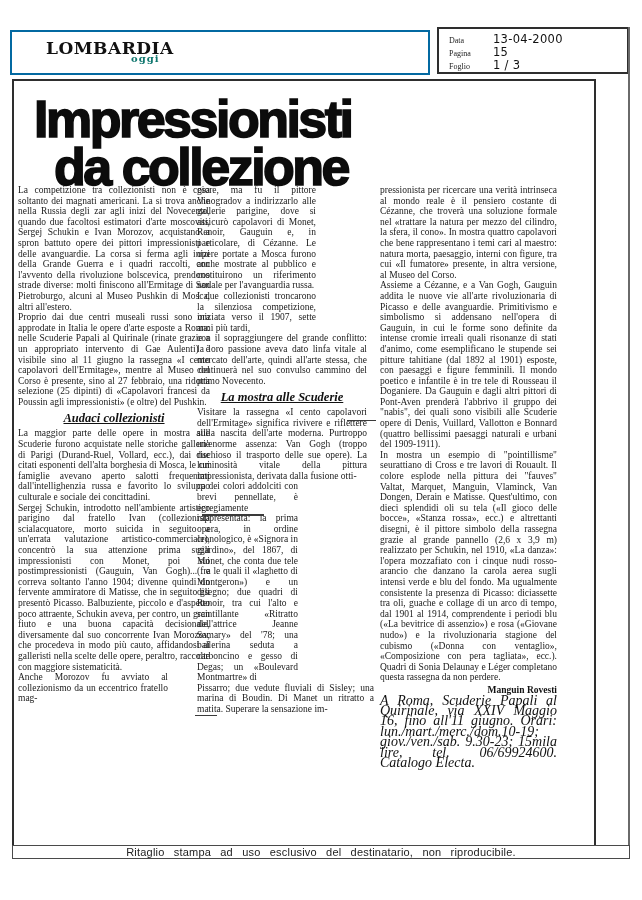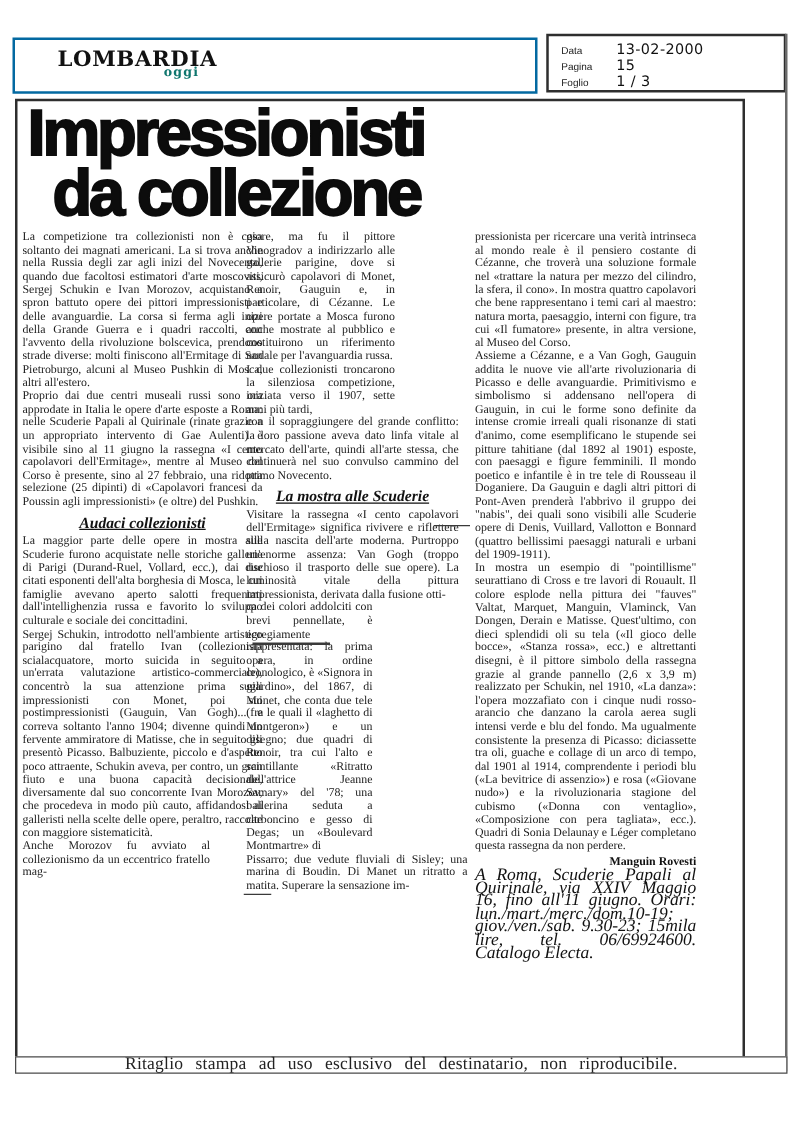--- a/index.html
+++ b/index.html
@@ -25,21 +25,21 @@
     font-size:10px;letter-spacing:1px;color:#0f766e;
   }
   .meta-box{
     position:absolute;left:437px;top:27px;width:192px;height:47px;
     border:2px solid #2e2e2e;background:#fff;
     padding:3px 0 0 10px;box-sizing:border-box;
   }
   .meta-row{display:flex;align-items:baseline;height:13px;}
   .meta-label{
     width:44px;font-size:8px;color:#222;
-    font-family:Liberation Sans, sans-serif;
+    font-family:Liberation Serif, serif;
   }
   .meta-value{
     font-family:"DejaVu Sans", sans-serif;font-size:11.5px;
     font-weight:500;color:#111;letter-spacing:.3px;
   }
   
   .page-right-rule{
     position:absolute;left:628px;top:27px;width:0;height:830px;
     border-left:2px solid #6a6a6a;
   }
@@ -88,53 +88,53 @@
   .dash-1{left:188px;top:433px;width:62px;height:2px;}  
   .dash-2{left:333px;top:339px;width:29px;height:1px;}
   .dash-3{left:181px;top:634px;width:22px;height:1px;}
   
   .footer-strip{
     position:absolute;left:12px;top:845px;width:616px;height:12px;
     border:1px solid #4a4a4a;background:#fff;
     display:flex;align-items:center;justify-content:center;
   }
   .footer-text{
-    font-family:Liberation Serif, serif;
-    font-size:14px;color:#222;word-spacing:6px;letter-spacing:.2px;
+    font-family:Liberation Sans, sans-serif;
+    font-size:11px;color:#222;word-spacing:6px;letter-spacing:.2px;
     white-space:nowrap;
   }
 </style>
 </head>
 <body>
 
 <div class="masthead-box">
   <div class="masthead-name">LOMBARDIA</div>
   <div class="masthead-sub">oggi</div>
 </div>
 
 <div class="meta-box">
   <div class="meta-row">
     <span class="meta-label">Data</span>
-    <span class="meta-value">13-02-2000</span>
+    <span class="meta-value">13-04-2000</span>
   </div>
   <div class="meta-row">
     <span class="meta-label">Pagina</span>
     <span class="meta-value">15</span>
   </div>
   <div class="meta-row">
     <span class="meta-label">Foglio</span>
     <span class="meta-value">1 / 3</span>
   </div>
 </div>
 
 <div class="page-right-rule"></div>
 
 <div class="article-box">
 
-  <h1 class="headline" style="margin:0;"><span>Impressionisti</span><span class="l2">da collezione</span></h1>
+  <h1 class="headline" style="margin:12px;"><span>Impressionisti</span><span class="l2">da collezione</span></h1>
 
   <div class="col col1">
     <p>La competizione tra collezionisti non è cosa soltanto dei magnati americani. La si trova anche nella Russia degli zar agli inizi del Novecento, quando due facoltosi estimatori d'arte moscoviti, Sergej Schukin e Ivan Morozov, acquistano a spron battuto opere dei pittori impressionisti e delle avanguardie. La corsa si ferma agli inizi della Grande Guerra e i quadri raccolti, con l'avvento della rivoluzione bolscevica, prendono strade diverse: molti finiscono all'Ermitage di San Pietroburgo, alcuni al Museo Pushkin di Mosca, altri all'estero.</p>
     <p>Proprio dai due centri museali russi sono ora approdate in Italia le opere d'arte esposte a Roma: nelle Scuderie Papali al Quirinale (rinate grazie a un appropriato intervento di Gae Aulenti) è visibile sino al 11 giugno la rassegna «I cento capolavori dell'Ermitage», mentre al Museo del Corso è presente, sino al 27 febbraio, una ridotta selezione (25 dipinti) di «Capolavori francesi da Poussin agli impressionisti» (e oltre) del Pushkin.</p>
     <div class="subhead">Audaci collezionisti</div>
     <p>La maggior parte delle opere in mostra alle Scuderie furono acquistate nelle storiche gallerie di Parigi (Durand-Ruel, Vollard, ecc.), dai due citati esponenti dell'alta borghesia di Mosca, le cui famiglie avevano aperto salotti frequentati dall'intellighenzia russa e favorito lo sviluppo culturale e sociale dei concittadini.</p>
     <p>Sergej Schukin, introdotto nell'ambiente artistico parigino dal fratello Ivan (collezionista scialacquatore, morto suicida in seguito a un'errata valutazione artistico-commerciale), concentrò la sua attenzione prima sugli impressionisti con Monet, poi sui postimpressionisti (Gauguin, Van Gogh)... e correva soltanto l'anno 1904; divenne quindi un fervente ammiratore di Matisse, che in seguito gli presentò Picasso. Balbuziente, piccolo e d'aspetto poco attraente, Schukin aveva, per contro, un gran fiuto e una buona capacità decisionale, diversamente dal suo concorrente Ivan Morozov, che procedeva in modo più cauto, affidandosi ai galleristi nella scelte delle opere, peraltro, raccolte con maggiore sistematicità.</p>
     <p class="p5-narrow">Anche Morozov fu avviato al collezionismo da un eccentrico fratello mag-</p>
   </div>
 

